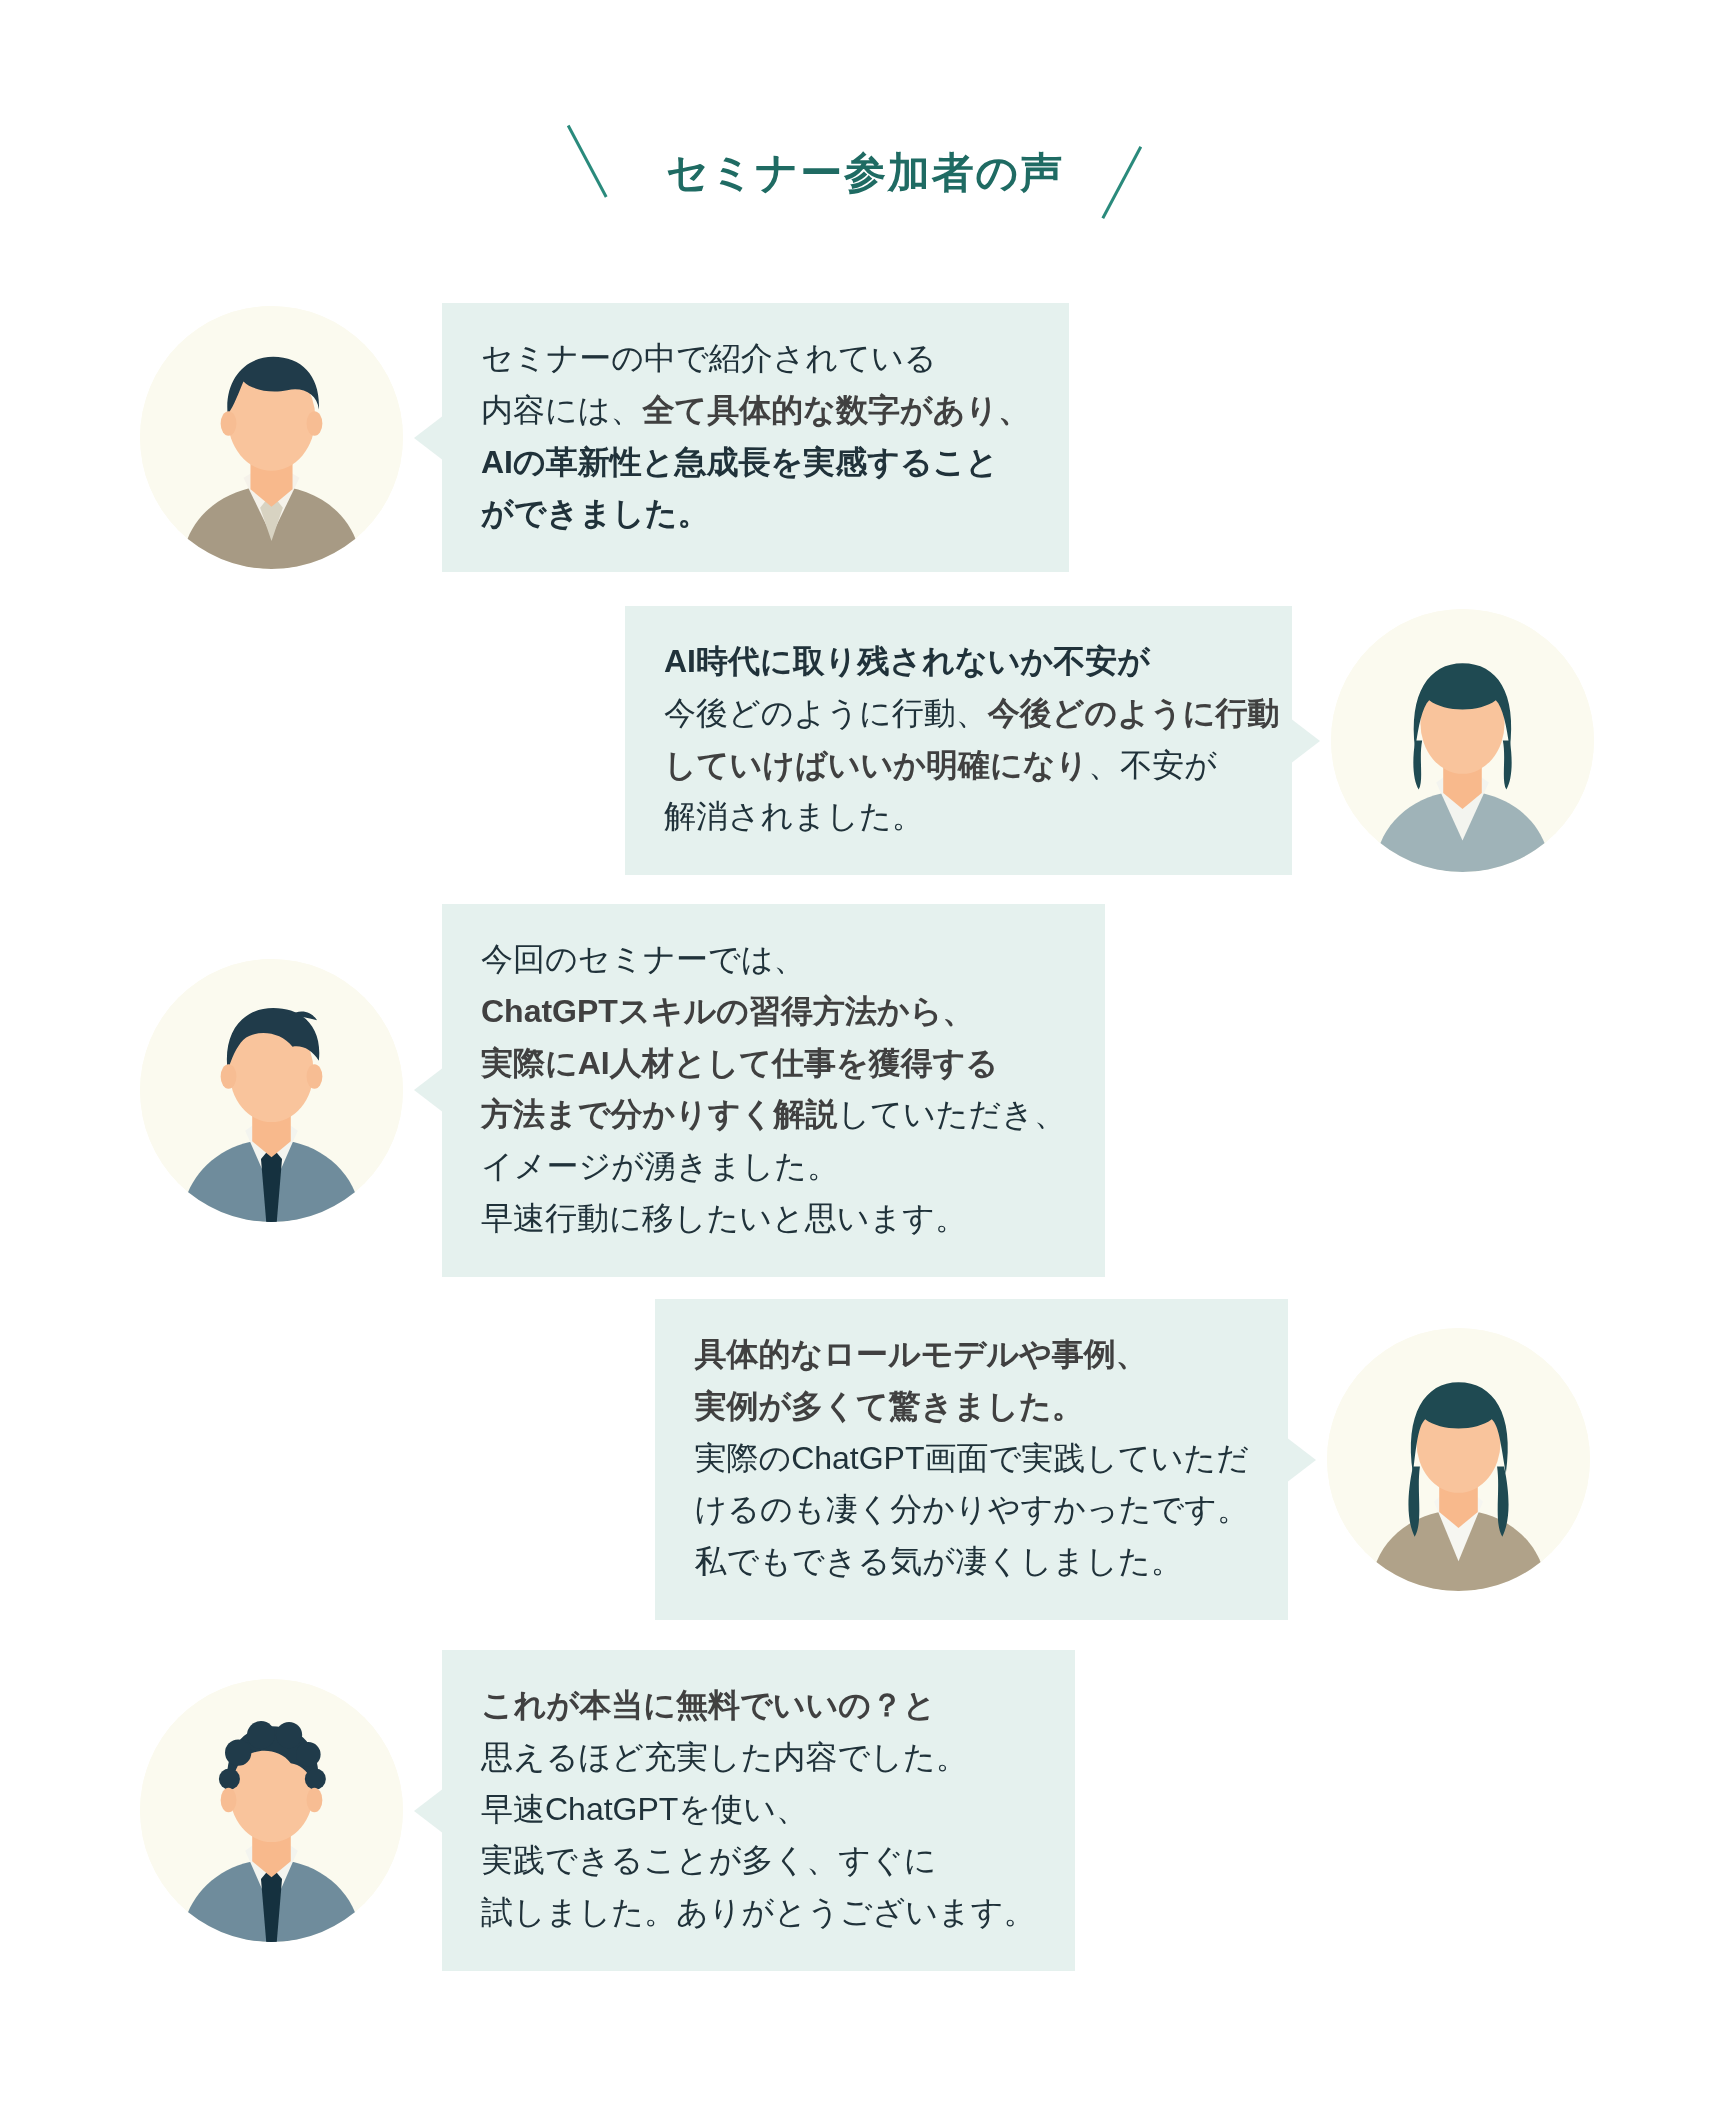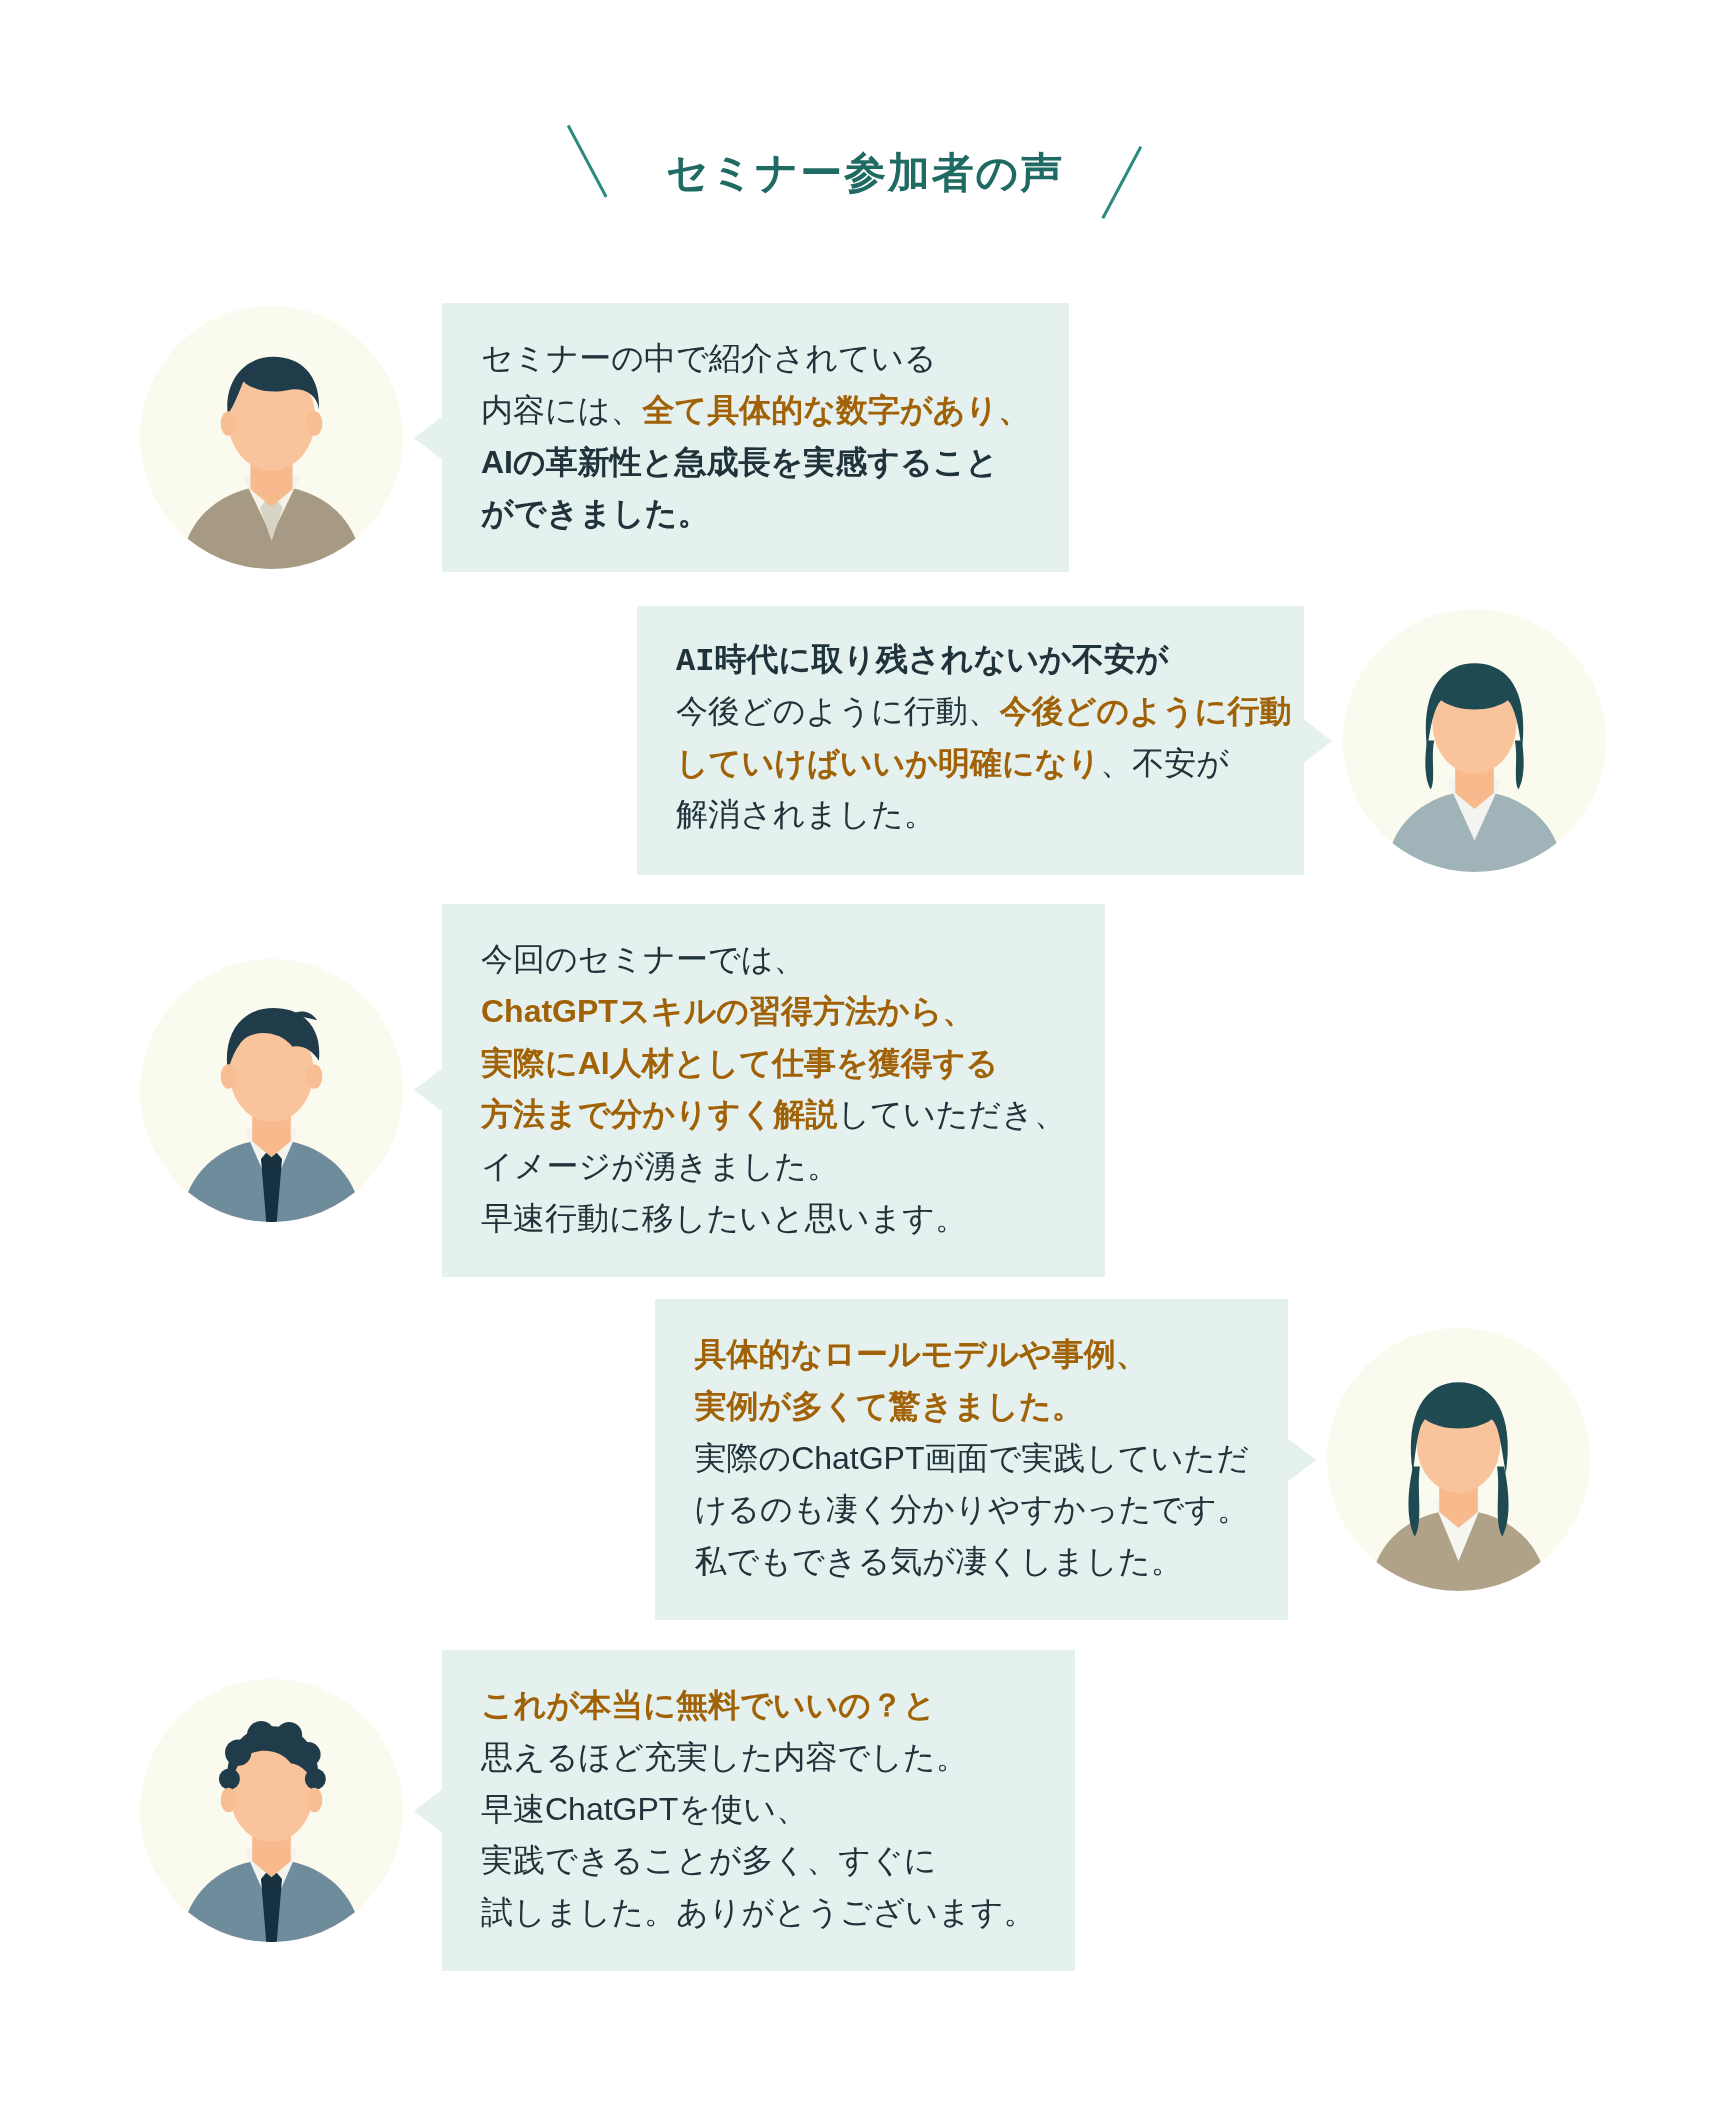--- a/index.html
+++ b/index.html
@@ -82,21 +82,21 @@
   .bubble {
     position: relative;
     background: #e5f1ee;
     padding: 30px 39px 32px 39px;
     line-height: 1.62;
     font-size: 32px;
     color: #20323a;
     max-width: 667px;
   }
   .bubble .line { white-space: nowrap; }
-  .bubble .hl { color: #a16207; font-weight: 700; margin-top: 29px; }
+  .bubble .hl { color: #404040; font-weight: 700; margin-top: 29px; }
 
   
   .tail {
     position: absolute;
     width: 0;
     height: 0;
     top: 50%;
     transform: translateY(-50%);
   }
   .tail-left {
@@ -107,21 +107,21 @@
   }
   .tail-right {
     right: -28px;
     border-top: 23px solid transparent;
     border-bottom: 23px solid transparent;
     border-left: 30px solid #e5f1ee;
   }
 
   
   #row-1 { top: 303px; left: 140px; }
-  #row-2 { top: 606px; right: 124px; font-family: Liberation Mono, monospace; }
+  #row-2 { top: 606px; right: 136px; }
   #row-3 { top: 904px; left: 140px; }
   #row-4 { top: 1299px; right: 140px; }
   #row-5 { top: 1650px; left: 140px; }
 
   .gap-left  { margin-left: 39px; }
   .gap-right { margin-right: 39px; }
 </style>
 </head>
 <body>
 

